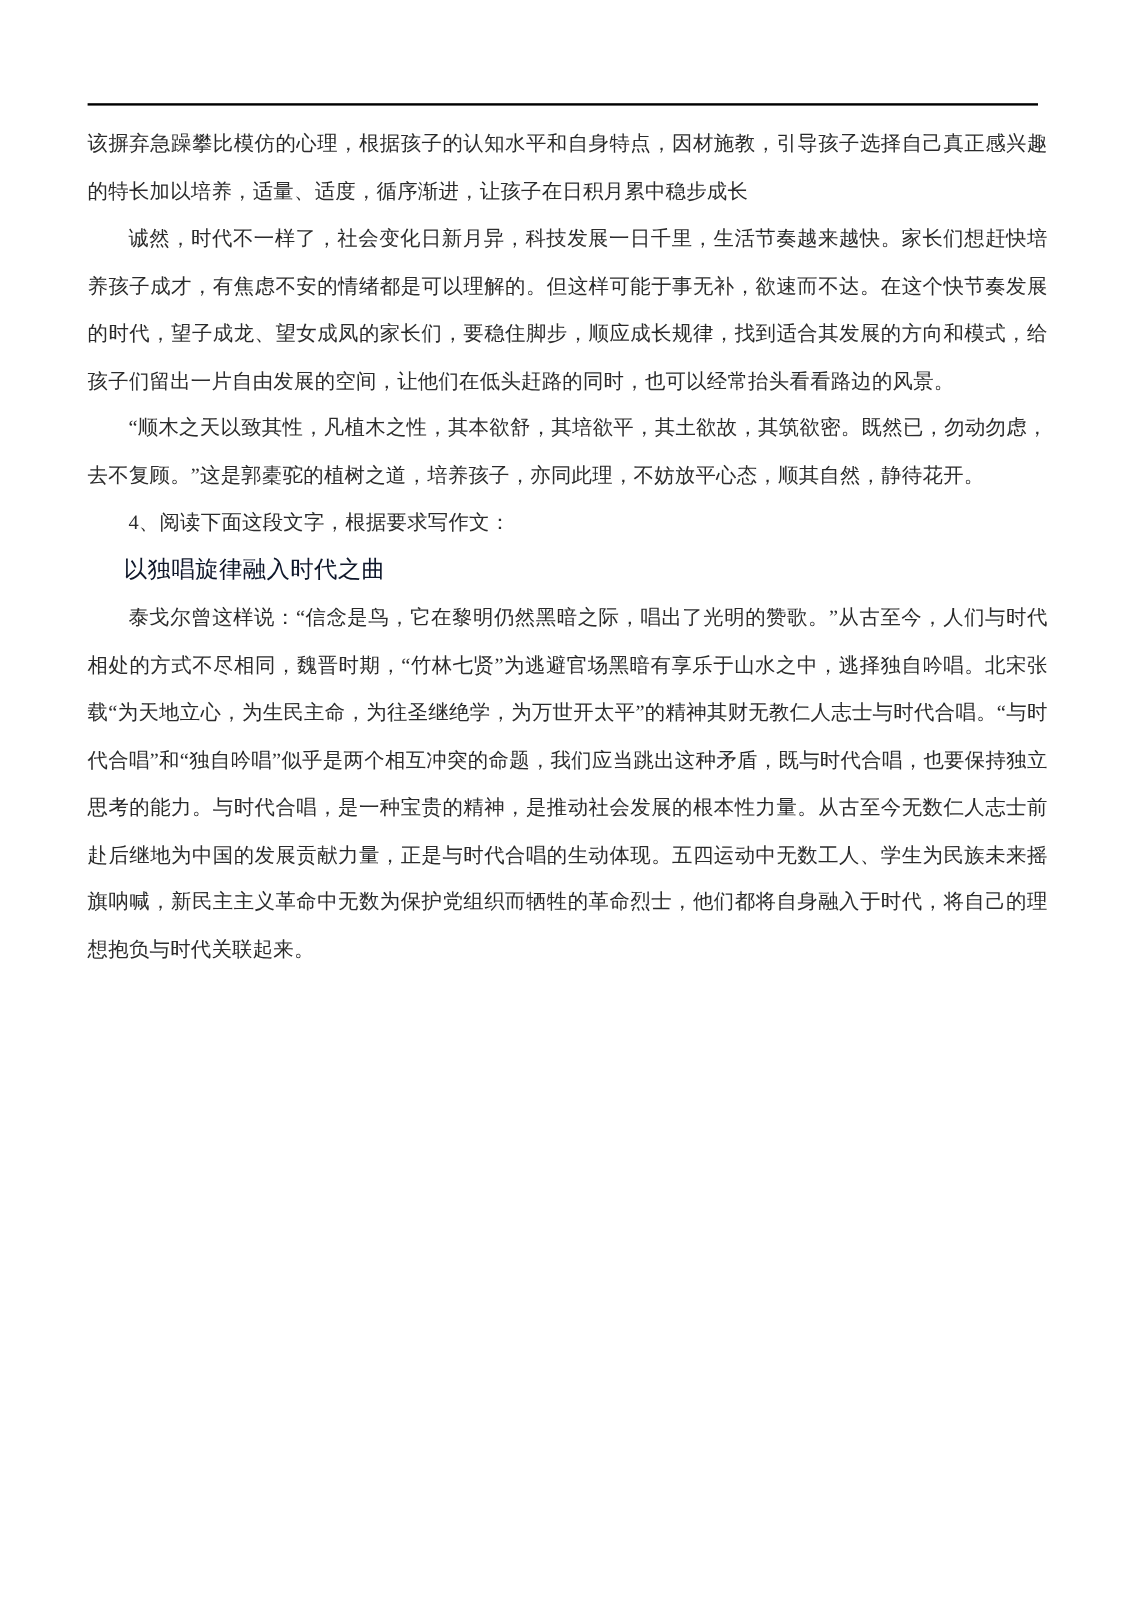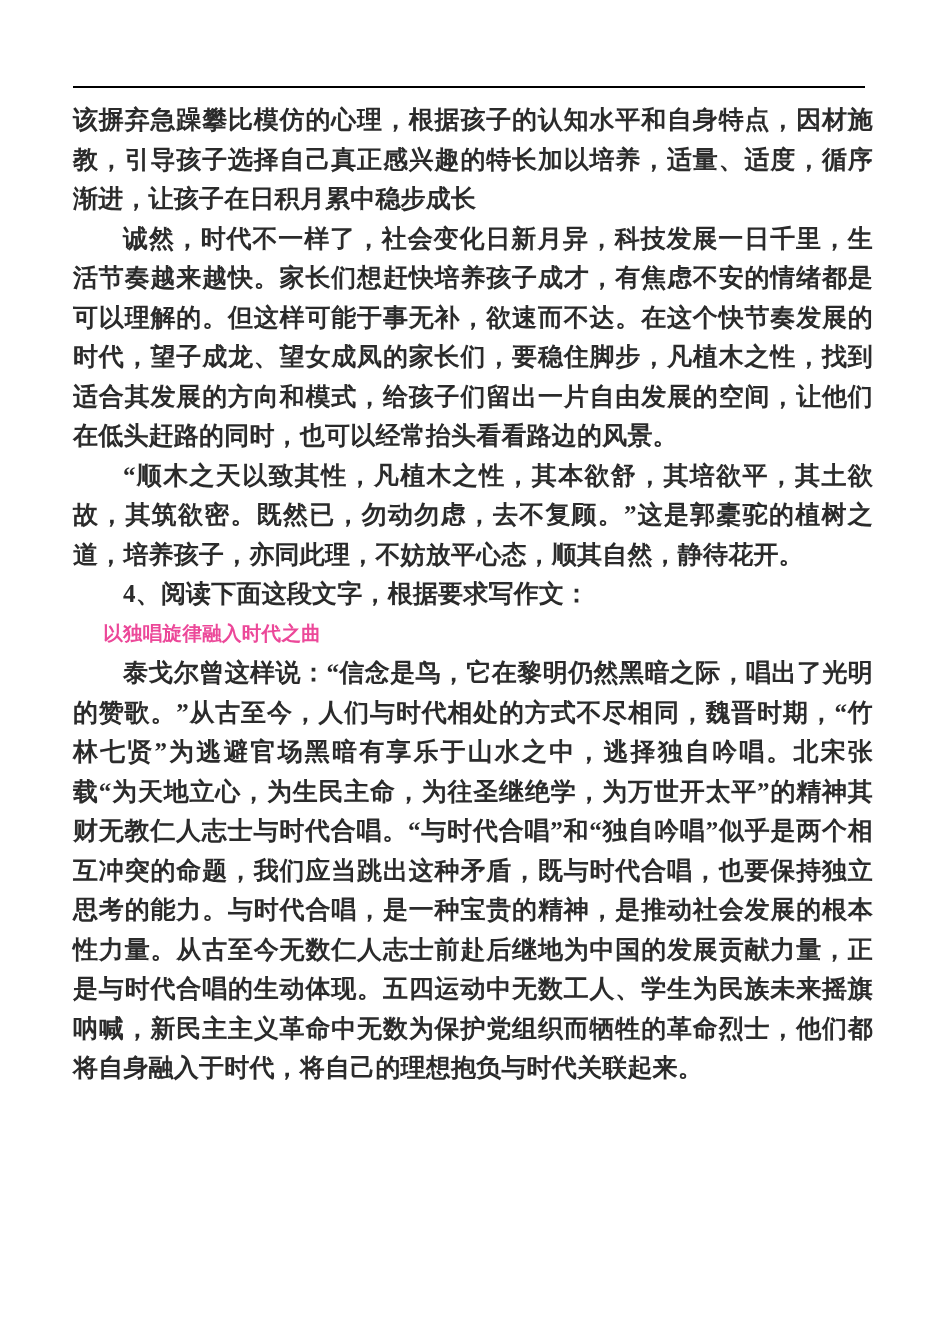--- a/index.html
+++ b/index.html
@@ -26,60 +26,59 @@
   }
   .content {
     position: absolute;
     left: 73px;
     top: 100px;
     width: 800px;
   }
   p.para {
     margin: 0 0 0 0;
     padding: 0;
-    font-size: 25px;
+    font-size: 17px;
     line-height: 39.5px;
     color: #2b2b2b;
     text-align: justify;
     text-justify: inter-ideograph;
     letter-spacing: 0.2px;
     font-family: "Liberation Serif", "DejaVu Serif", serif;
-    font-weight: bold;
   }
   p.indent {
     text-indent: 2em;
   }
   p.noindent {
     text-indent: 0;
   }
   p.title-bold {
     margin: 0;
     padding: 0;
     text-indent: 0;
     margin-left: 1.55em;
     font-size: 19.5px;
     line-height: 39.5px;
-    font-weight: bold;
-    color: #ec4899;
+    font-weight: normal;
+    color: #0f172a;
     font-family: "Liberation Sans", "DejaVu Sans", sans-serif;
     letter-spacing: 0.3px;
   }
 </style>
 </head>
 <body>
 
 <div class="page">
 
   <div class="header-rule"></div>
 
   <div class="content">
 
     <p class="para noindent">该摒弃急躁攀比模仿的心理，根据孩子的认知水平和自身特点，因材施教，引导孩子选择自己真正感兴趣的特长加以培养，适量、适度，循序渐进，让孩子在日积月累中稳步成长</p>
 
-    <p class="para indent">诚然，时代不一样了，社会变化日新月异，科技发展一日千里，生活节奏越来越快。家长们想赶快培养孩子成才，有焦虑不安的情绪都是可以理解的。但这样可能于事无补，欲速而不达。在这个快节奏发展的时代，望子成龙、望女成凤的家长们，要稳住脚步，凡植木之性，找到适合其发展的方向和模式，给孩子们留出一片自由发展的空间，让他们在低头赶路的同时，也可以经常抬头看看路边的风景。</p>
+    <p class="para indent">诚然，时代不一样了，社会变化日新月异，科技发展一日千里，生活节奏越来越快。家长们想赶快培养孩子成才，有焦虑不安的情绪都是可以理解的。但这样可能于事无补，欲速而不达。在这个快节奏发展的时代，望子成龙、望女成凤的家长们，要稳住脚步，顺应成长规律，找到适合其发展的方向和模式，给孩子们留出一片自由发展的空间，让他们在低头赶路的同时，也可以经常抬头看看路边的风景。</p>
 
     <p class="para indent">“顺木之天以致其性，凡植木之性，其本欲舒，其培欲平，其土欲故，其筑欲密。既然已，勿动勿虑，去不复顾。”这是郭橐驼的植树之道，培养孩子，亦同此理，不妨放平心态，顺其自然，静待花开。</p>
 
     <p class="para indent">4、阅读下面这段文字，根据要求写作文：</p>
 
 
 
     <p class="title-bold">以独唱旋律融入时代之曲</p>
 
     <p class="para indent">泰戈尔曾这样说：“信念是鸟，它在黎明仍然黑暗之际，唱出了光明的赞歌。”从古至今，人们与时代相处的方式不尽相同，魏晋时期，“竹林七贤”为逃避官场黑暗有享乐于山水之中，逃择独自吟唱。北宋张载“为天地立心，为生民主命，为往圣继绝学，为万世开太平”的精神其财无教仁人志士与时代合唱。“与时代合唱”和“独自吟唱”似乎是两个相互冲突的命题，我们应当跳出这种矛盾，既与时代合唱，也要保持独立思考的能力。与时代合唱，是一种宝贵的精神，是推动社会发展的根本性力量。从古至今无数仁人志士前赴后继地为中国的发展贡献力量，正是与时代合唱的生动体现。五四运动中无数工人、学生为民族未来摇旗呐喊，新民主主义革命中无数为保护党组织而牺牲的革命烈士，他们都将自身融入于时代，将自己的理想抱负与时代关联起来。</p>

